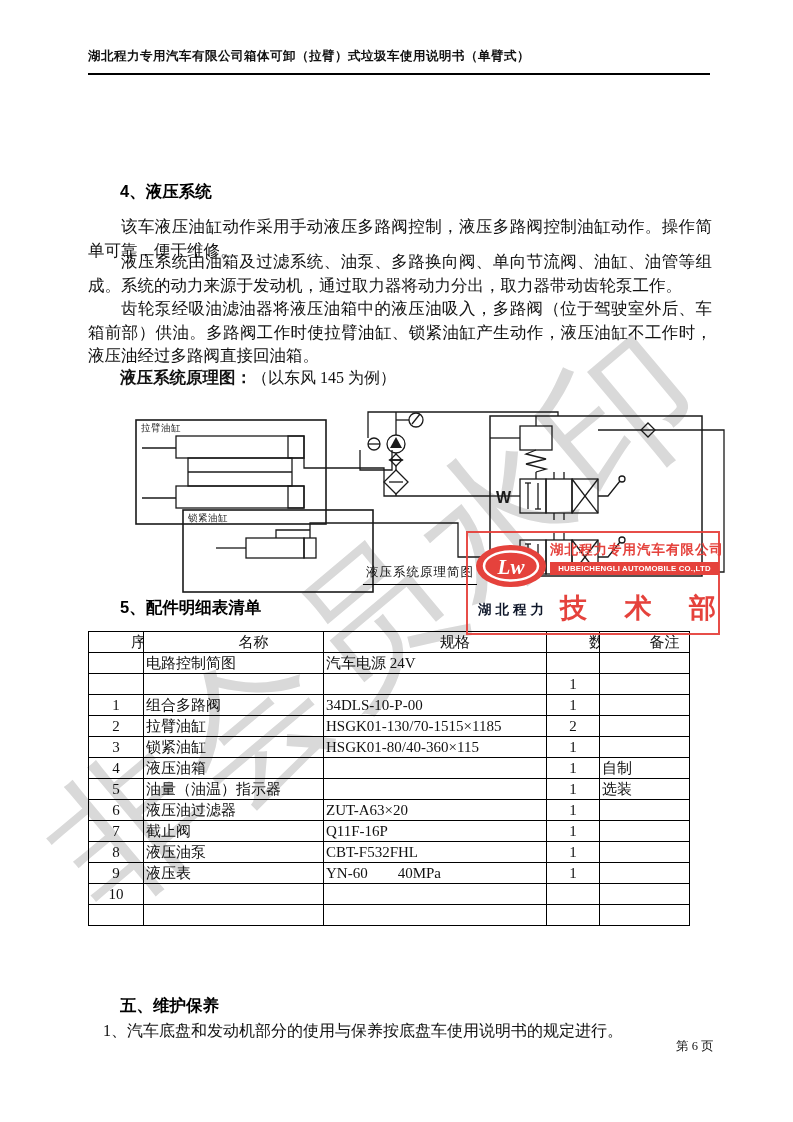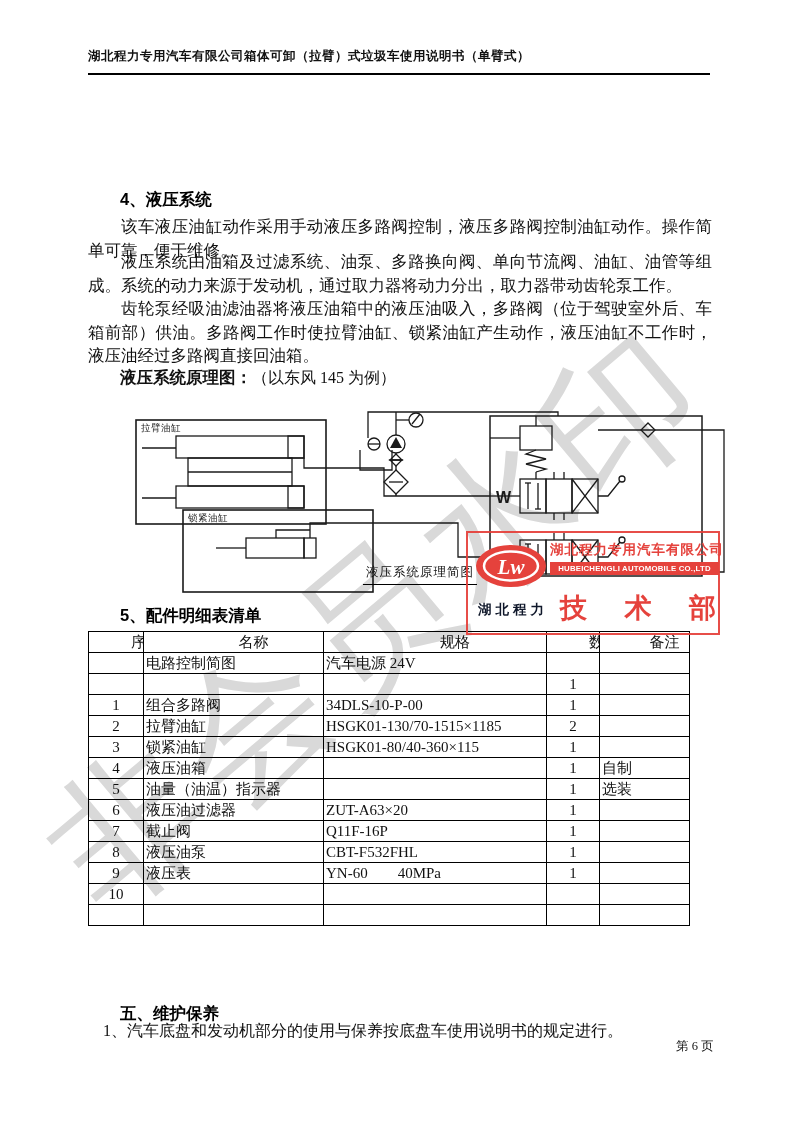--- a/index.html
+++ b/index.html
@@ -19,21 +19,21 @@
   .layer { position:absolute; z-index:1; }
   .doc-header {
     left:88px; top:48px; width:622px;
     font-size:12.5px; font-weight:bold; letter-spacing:0.5px;
     border-bottom:2px solid #000; padding-bottom:8px;
   }
   .para { left:88px; width:624px; font-size:16.5px; line-height:23.5px; text-align:justify; }
   .indent { text-indent:2em; }
   .h-cn {
     font-family:"Liberation Sans","DejaVu Sans",sans-serif;
-    font-weight:bold; font-size:16.5px; color:#000;margin-top:8px;
+    font-weight:bold; font-size:16.5px; color:#000;
   }
   .diag-intro { left:120px; top:367px; font-size:16px; }
   .diag-intro b { font-family:"Liberation Sans","DejaVu Sans",sans-serif; font-size:16.5px; }
   .schematic { left:128px; top:402px; width:610px; height:195px; }
   .cyl-label { position:absolute; z-index:2; font-size:9.5px; color:#222; letter-spacing:0.5px; }
   .caption {
     left:363px; top:564px; font-size:12.5px; letter-spacing:1px;
     border-bottom:1.5px solid #000; padding:0 3px 3px 3px; background:transparent; z-index:2;
   }
   

